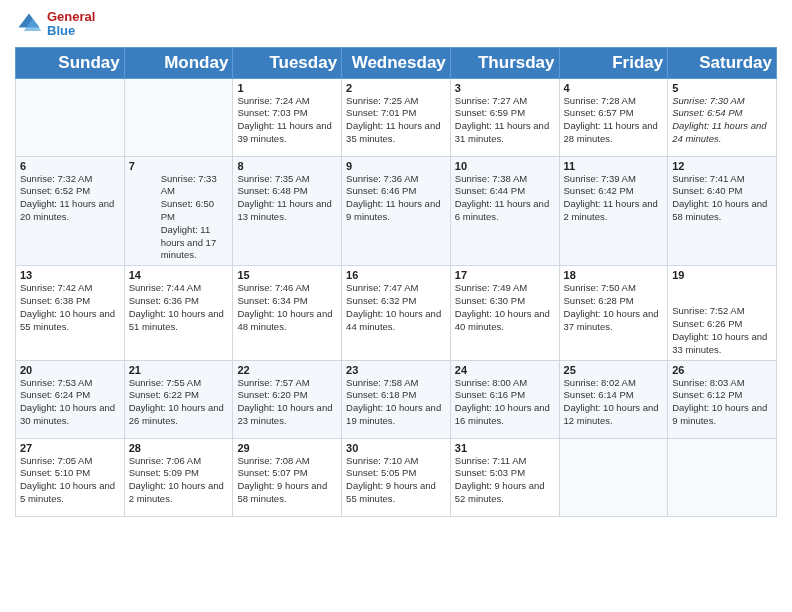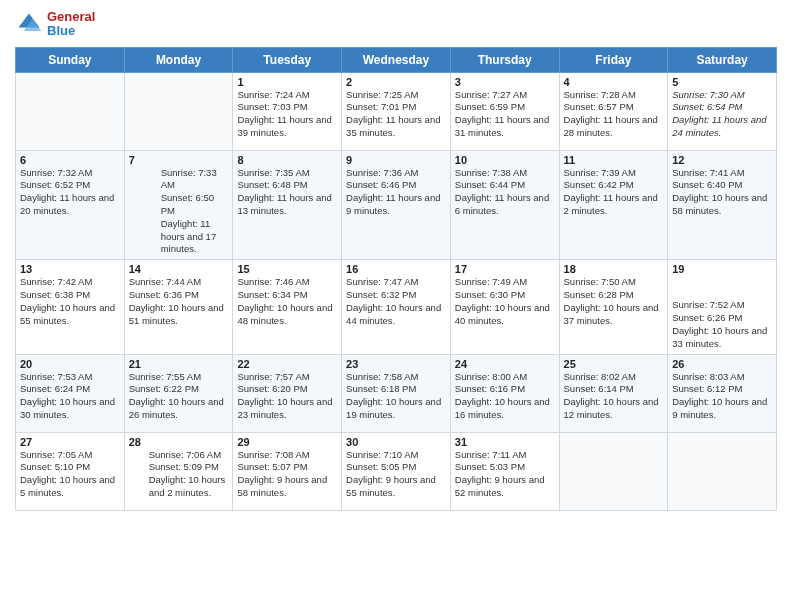--- a/index.html
+++ b/index.html
@@ -54,22 +54,22 @@
     }
     .calendar {
       width: 100%;
       border-collapse: collapse;
       font-size: 10px;
     }
     .calendar th {
       background: #3a7ebf;
       color: #fff;
       padding: 5px 4px;
-      text-align: center;
-      font-size: 12px;
+      text-align: right;
+      font-size: 17px;
       border: 1px solid #5a9dd5;
     }
     .calendar td {
       border: 1px solid #d0d8e0;
       vertical-align: top;
       padding: 3px 4px;
       width: calc(100% / 7);
       height: 78px;
       background: #fff;
     }
@@ -300,21 +300,21 @@
         </tr>
         <tr class="row-5">
           <td>
             <span class="day-number">27</span>
             <div class="day-info" style="white-space: pre-line;">Sunrise: 7:05 AM
 Sunset: 5:10 PM
 Daylight: 10 hours and 5 minutes.</div>
           </td>
           <td>
             <span class="day-number">28</span>
-            <div class="day-info" style="white-space: pre-line; margin-left: 20px;">Sunrise: 7:06 AM
+            <div class="day-info" style="white-space: pre-line;">Sunrise: 7:06 AM
 Sunset: 5:09 PM
 Daylight: 10 hours and 2 minutes.</div>
           </td>
           <td>
             <span class="day-number">29</span>
             <div class="day-info" style="white-space: pre-line;">Sunrise: 7:08 AM
 Sunset: 5:07 PM
 Daylight: 9 hours and 58 minutes.</div>
           </td>
           <td>

